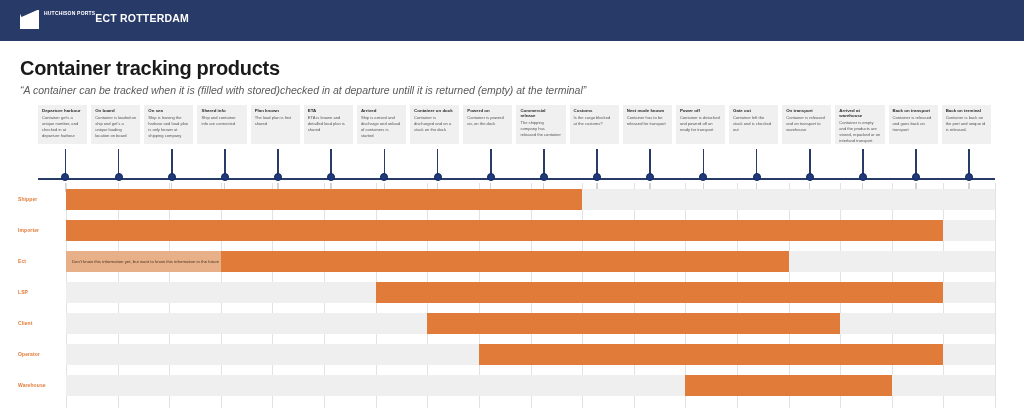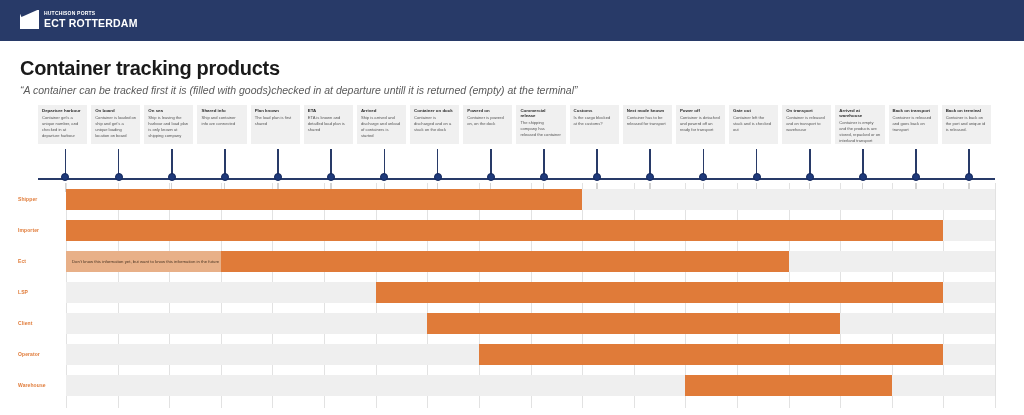--- a/index.html
+++ b/index.html
@@ -22,21 +22,21 @@
   }
   .logo-mark {
     width: 19px; height: 19px; position: relative;
     background: #ffffff; overflow: hidden; flex: none;
   }
   .logo-mark::before {
     content: ""; position: absolute; left: -3px; top: -3px;
     width: 26px; height: 11px; background: #283a68;
     transform: rotate(-24deg); transform-origin: left top;
   }
-  .logo-text { display: flex; flex-direction: column; line-height: 1; padding-top: 1px; justify-content: center; }
+  .logo-text { display: flex; flex-direction: row; line-height: 1; padding-top: 1px; justify-content: center; }
   .logo-top {
     color: #ffffff; font-size: 5px; font-weight: bold;
     letter-spacing: .2px; white-space: nowrap;
   }
   .logo-bot {
     color: #ffffff; font-size: 10.5px; font-weight: bold;
     letter-spacing: .2px; white-space: nowrap; margin-top: 2px;
   }
 
   
@@ -124,21 +124,21 @@
   <div class="logo">
     <span class="logo-mark"></span>
     <span class="logo-text">
       <span class="logo-top">HUTCHISON PORTS</span>
       <span class="logo-bot">ECT ROTTERDAM</span>
     </span>
   </div>
 </div>
 
 <div class="page-title">Container tracking products</div>
-<div class="page-sub">“A container can be tracked first it is (filled with goods)checked in at departure untill it is returned (empty) at the terminal”</div>
+<div class="page-sub">“A container can be tracked when it is (filled with stored)checked in at departure untill it is returned (empty) at the terminal”</div>
 
 <div class="chart">
   <div class="cards" id="cards">
       <div class="card" style="width: 49.1667px;">
         <div class="card-title">Departure harbour</div>
         <div class="card-desc">Container get's a unique number, and checked in at departure harbour</div>
       </div>
       <div class="card" style="width: 49.1667px;">
         <div class="card-title">On board</div>
         <div class="card-desc">Container is loaded on ship and get's a unique loading location on board</div>

